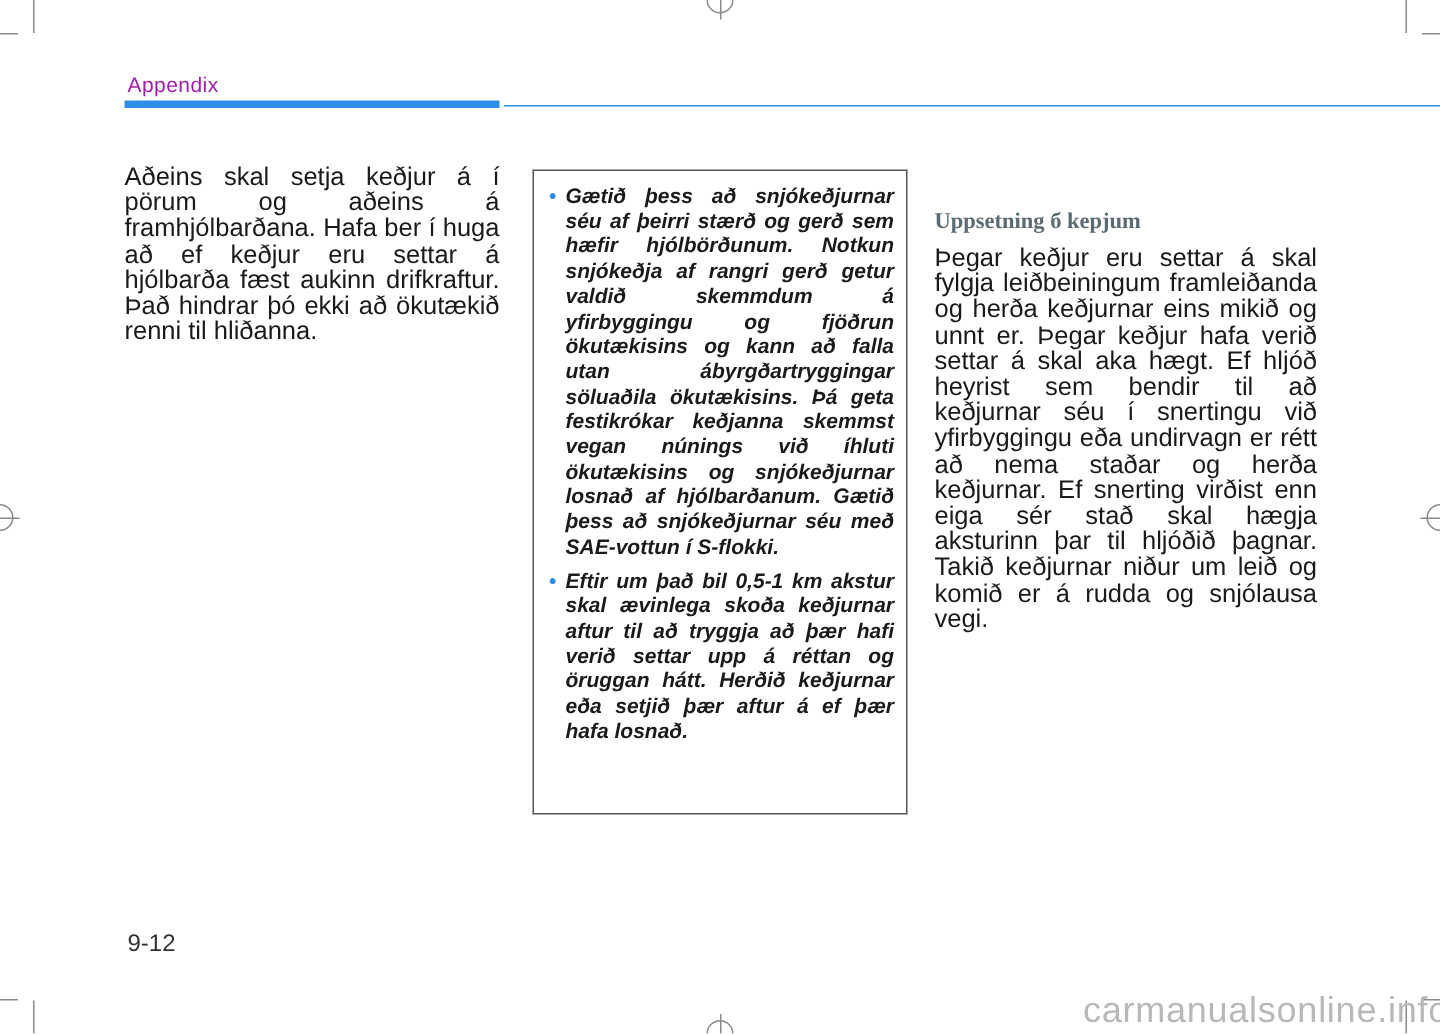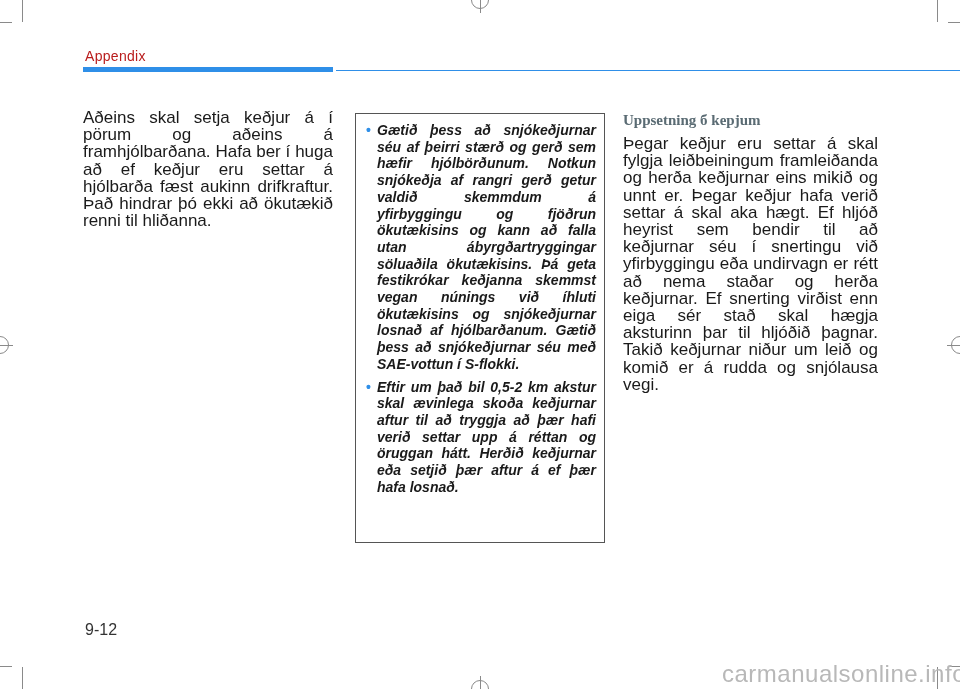--- a/index.html
+++ b/index.html
@@ -1,32 +1,32 @@
 <!DOCTYPE html>
 <html><head>
 <meta charset="utf-8">
 <style>
   html, body { margin:0; padding:0; }
   body { width:960px; height:689px; background:#ffffff; position:relative; overflow:hidden;
          font-family:"Liberation Sans", sans-serif; color:#1a1a1a; }
   .crop { position:absolute; background:#8a8a8a; }
   .reg { position:absolute; width:18px; height:18px; border:1px solid #8a8a8a; border-radius:50%; box-sizing:border-box; }
-  .header-title { position:absolute; left:85px; top:48px; font-size:14px; color:#b91c1c; letter-spacing:0.3px; }
+  .header-title { position:absolute; left:85px; top:48px; font-size:14px; color:#a21caf; letter-spacing:0.3px; }
   .header-bar { position:absolute; left:83px; top:67px; width:250px; height:5px; background:#2f8fe8; }
   .header-line { position:absolute; left:336px; top:70px; width:624px; height:1px; background:#2f8fe8; }
   .col1 { position:absolute; left:83px; top:109px; width:250px; font-size:17px; line-height:17.2px; text-align:justify; }
   .warn { position:absolute; left:355px; top:113px; width:250px; height:430px; border:1px solid #555; box-sizing:border-box; }
   .warn-head { height:32px; background:#d9dfdd; border-bottom:1px solid #555; display:flex; align-items:center; justify-content:center; gap:6px; }
   .warn-title { font-weight:bold; font-size:16px; color:#1a1a1a; letter-spacing:0.5px; }
   .warn-body { padding:8px 8px 0 10px; font-weight:bold; font-size:14px; line-height:16.7px; }
   .bullet { display:flex; margin-bottom:6px; }
   .dot { width:11px; flex:none; color:#2f8fe8; font-size:14px; }
   .bullet-text { text-align:justify; flex:1;font-style:italic; }
   .col3 { position:absolute; left:623px; top:112px; width:255px; }
-  .col3-title { font-family:"Liberation Serif", serif; font-weight:bold; font-size:15px; color:#5a6b73; margin-bottom:6px; }
+  .col3-title { font-family:"Liberation Serif", serif; font-weight:bold; font-size:15px; color:#5a6b73; margin-bottom:6px;margin-top:28px; }
   .col3-body { font-size:17px; line-height:17.2px; text-align:justify; }
   .page-num { position:absolute; left:85px; top:621px; font-size:16px; color:#333; }
   .watermark { position:absolute; left:722px; top:660px; font-size:24px; color:#b8b8b8; letter-spacing:0.5px; }
 </style>
 </head>
 <body>
 
 <div class="crop" style="left:22px;top:0;width:1px;height:22px;"></div>
 <div class="crop" style="left:0;top:22px;width:12px;height:1px;"></div>
 <div class="crop" style="left:937px;top:0;width:1px;height:22px;"></div>
@@ -52,21 +52,21 @@
 <div class="col1">Aðeins skal setja keðjur á í pörum og aðeins á framhjólbarðana. Hafa ber í huga að ef keðjur eru settar á hjólbarða fæst aukinn drifkraftur. Það hindrar þó ekki að ökutækið renni til hliðanna.</div>
 
 <div class="warn">
   <div class="warn-body">
     <div class="bullet">
       <span class="dot">•</span>
       <span class="bullet-text">Gætið þess að snjókeðjurnar séu af þeirri stærð og gerð sem hæfir hjólbörðunum. Notkun snjókeðja af rangri gerð getur valdið skemmdum á yfirbyggingu og fjöðrun ökutækisins og kann að falla utan ábyrgðartryggingar söluaðila ökutækisins. Þá geta festikrókar keðjanna skemmst vegan núnings við íhluti ökutækisins og snjókeðjurnar losnað af hjólbarðanum. Gætið þess að snjókeðjurnar séu með SAE-vottun í S-flokki.</span>
     </div>
     <div class="bullet">
       <span class="dot">•</span>
-      <span class="bullet-text">Eftir um það bil 0,5-2 km akstur skal ævinlega skoða keðjurnar aftur til að tryggja að þær hafi verið settar upp á réttan og öruggan hátt. Herðið keðjurnar eða setjið þær aftur á ef þær hafa losnað.</span>
+      <span class="bullet-text">Eftir um það bil 0,5-1 km akstur skal ævinlega skoða keðjurnar aftur til að tryggja að þær hafi verið settar upp á réttan og öruggan hátt. Herðið keðjurnar eða setjið þær aftur á ef þær hafa losnað.</span>
     </div>
   </div>
 </div>
 
 <div class="col3">
   <div class="col3-title">Uppsetning б kepjum</div>
   <div class="col3-body">Þegar keðjur eru settar á skal fylgja leiðbeiningum framleiðanda og herða keðjurnar eins mikið og unnt er. Þegar keðjur hafa verið settar á skal aka hægt. Ef hljóð heyrist sem bendir til að keðjurnar séu í snertingu við yfirbyggingu eða undirvagn er rétt að nema staðar og herða keðjurnar. Ef snerting virðist enn eiga sér stað skal hægja aksturinn þar til hljóðið þagnar. Takið keðjurnar niður um leið og komið er á rudda og snjólausa vegi.</div>
 </div>
 
 <div class="page-num">9-12</div>

